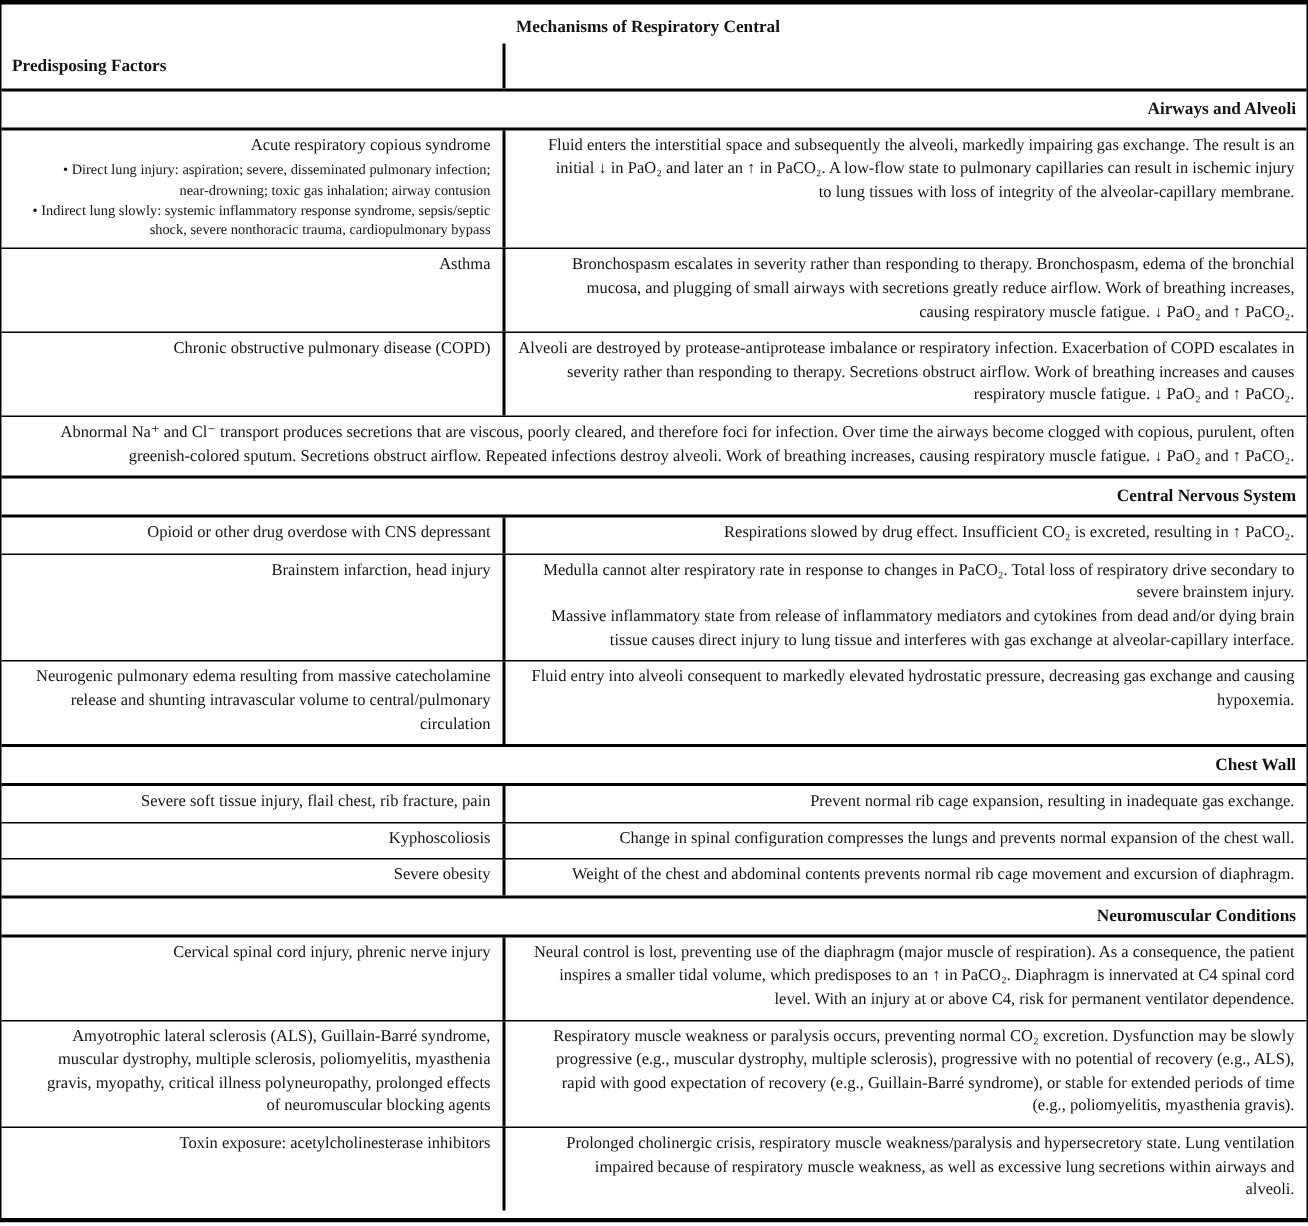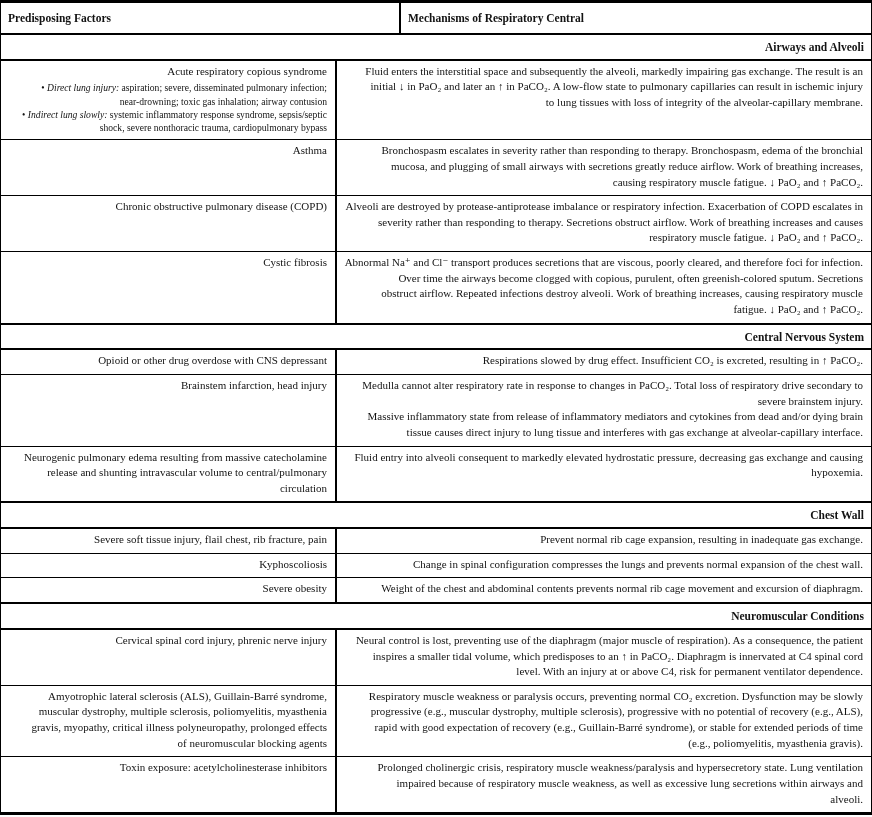--- a/index.html
+++ b/index.html
@@ -18,21 +18,21 @@
     border-right: 1px solid #000;
     background: #fff;
   }
   .thead { display: flex; border-bottom: 2px solid #000; }
   .th {
     font-weight: bold;
     font-size: 11.5px;
     padding: 8px 7px 7px 7px;
     line-height: 1.3;
   }
-  .th-left { width: 400px; flex-shrink: 0; border-right: 2px solid #000; }
+  .th-left { width: 336px; flex-shrink: 0; border-right: 2px solid #000; margin-top: 26px; }
   .th-right { flex: 1; }
   .section-title {
     font-weight: bold;
     font-size: 11.5px;
     padding: 5px 7px 4px 7px;
     border-bottom: 2px solid #000;
     line-height: 1.3;
   }
   .section { border-top: 2px solid #000; text-align: right; }
   .section:first-child { border-top: none; }
@@ -42,21 +42,21 @@
     font-size: 11px;
     line-height: 1.42;
     padding: 3px 8px 5px 7px;
   }
   .cell-left { width: 336px; flex-shrink: 0; border-right: 2px solid #000; }
   .cell-right { flex: 1; }
   .hang { padding-left: 18px; text-indent: -18px; }
   .para-indent { padding-left: 18px; }
   .bullets { margin: 2px 0 0 13px; font-size: 9.6px; line-height: 1.38; }
   .bullet { padding-left: 10px; text-indent: -10px; }
-  .bullet .lead { font-style: italic; }
+  .bullet .lead { }
 </style>
 </head>
 <body>
 
 <div class="doc">
   <div class="thead">
     <div class="th th-left">Predisposing Factors</div>
     <div class="th th-right">Mechanisms of Respiratory Central</div>
   </div>
   <div id="tbody">
@@ -84,23 +84,20 @@
         </div>
         <div class="row">
           <div class="cell cell-left">
             <div class="hang">Chronic obstructive pulmonary disease (COPD)</div>
           </div>
           <div class="cell cell-right">
             <div class="hang">Alveoli are destroyed by protease-antiprotease imbalance or respiratory infection. Exacerbation of COPD escalates in severity rather than responding to therapy. Secretions obstruct airflow. Work of breathing increases and causes respiratory muscle fatigue. ↓ PaO₂ and ↑ PaCO₂.</div>
           </div>
         </div>
         <div class="row">
-          <div class="cell cell-left">
-            <div class="hang">Cystic fibrosis</div>
-          </div>
           <div class="cell cell-right">
             <div class="hang">Abnormal Na⁺ and Cl⁻ transport produces secretions that are viscous, poorly cleared, and therefore foci for infection. Over time the airways become clogged with copious, purulent, often greenish-colored sputum. Secretions obstruct airflow. Repeated infections destroy alveoli. Work of breathing increases, causing respiratory muscle fatigue. ↓ PaO₂ and ↑ PaCO₂.</div>
           </div>
         </div>
       </div>
       <div class="section">
         <div class="section-title">Central Nervous System</div>
         <div class="row">
           <div class="cell cell-left">
             <div class="hang">Opioid or other drug overdose with CNS depressant</div>

